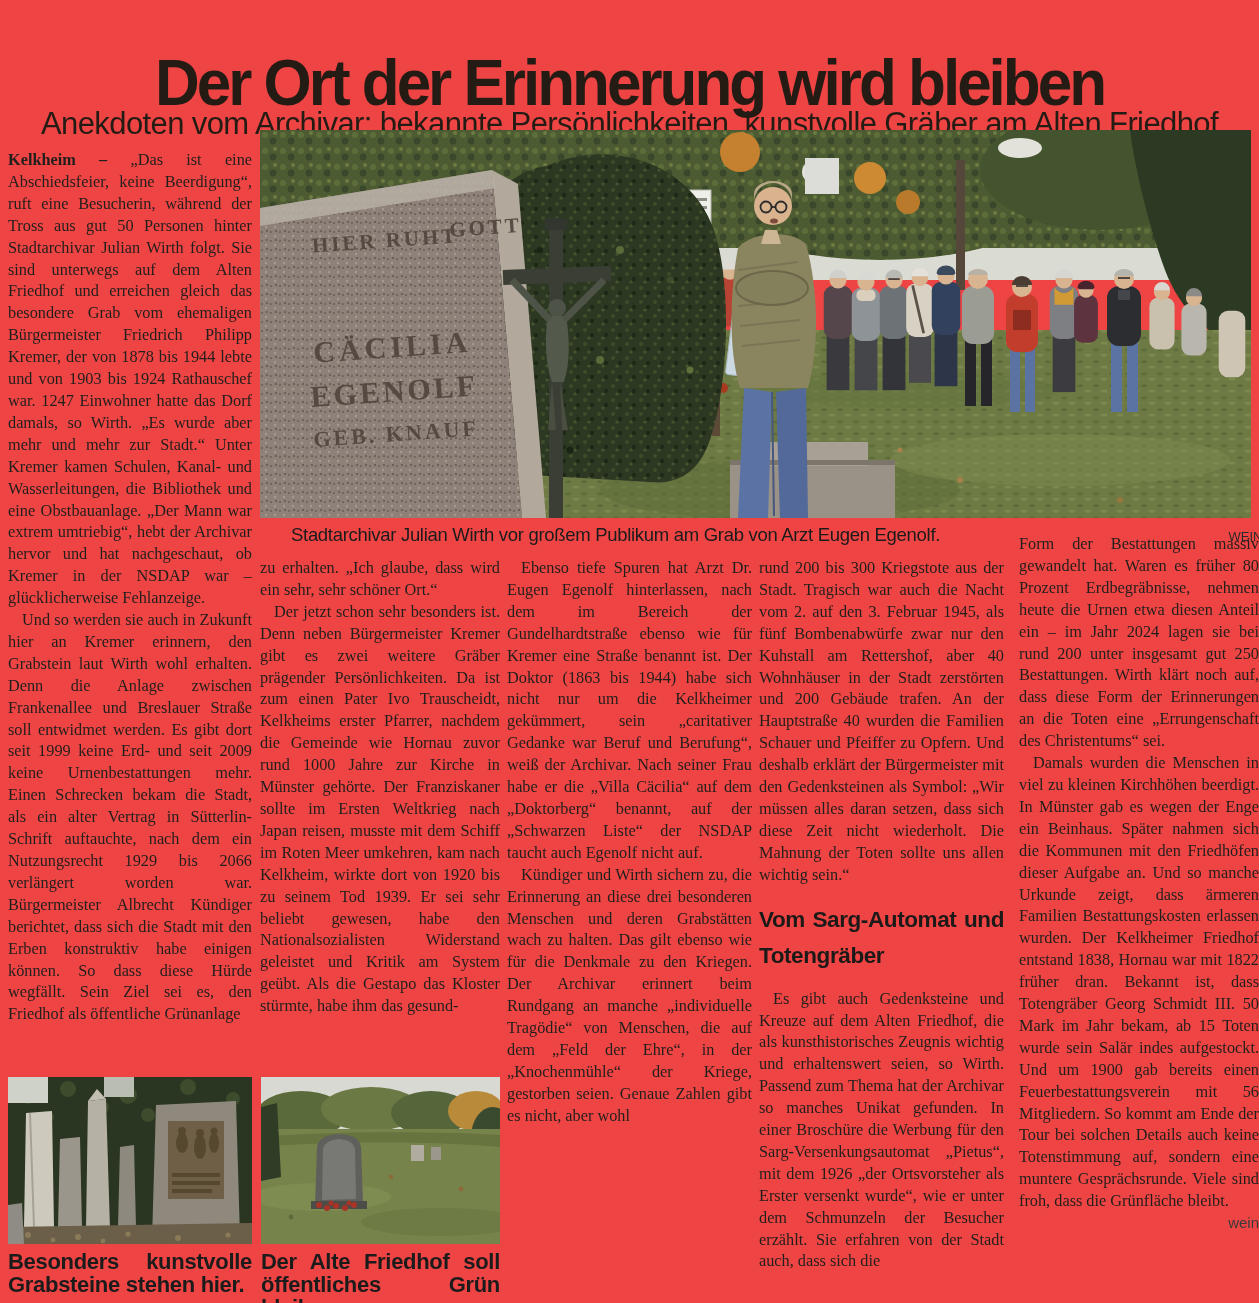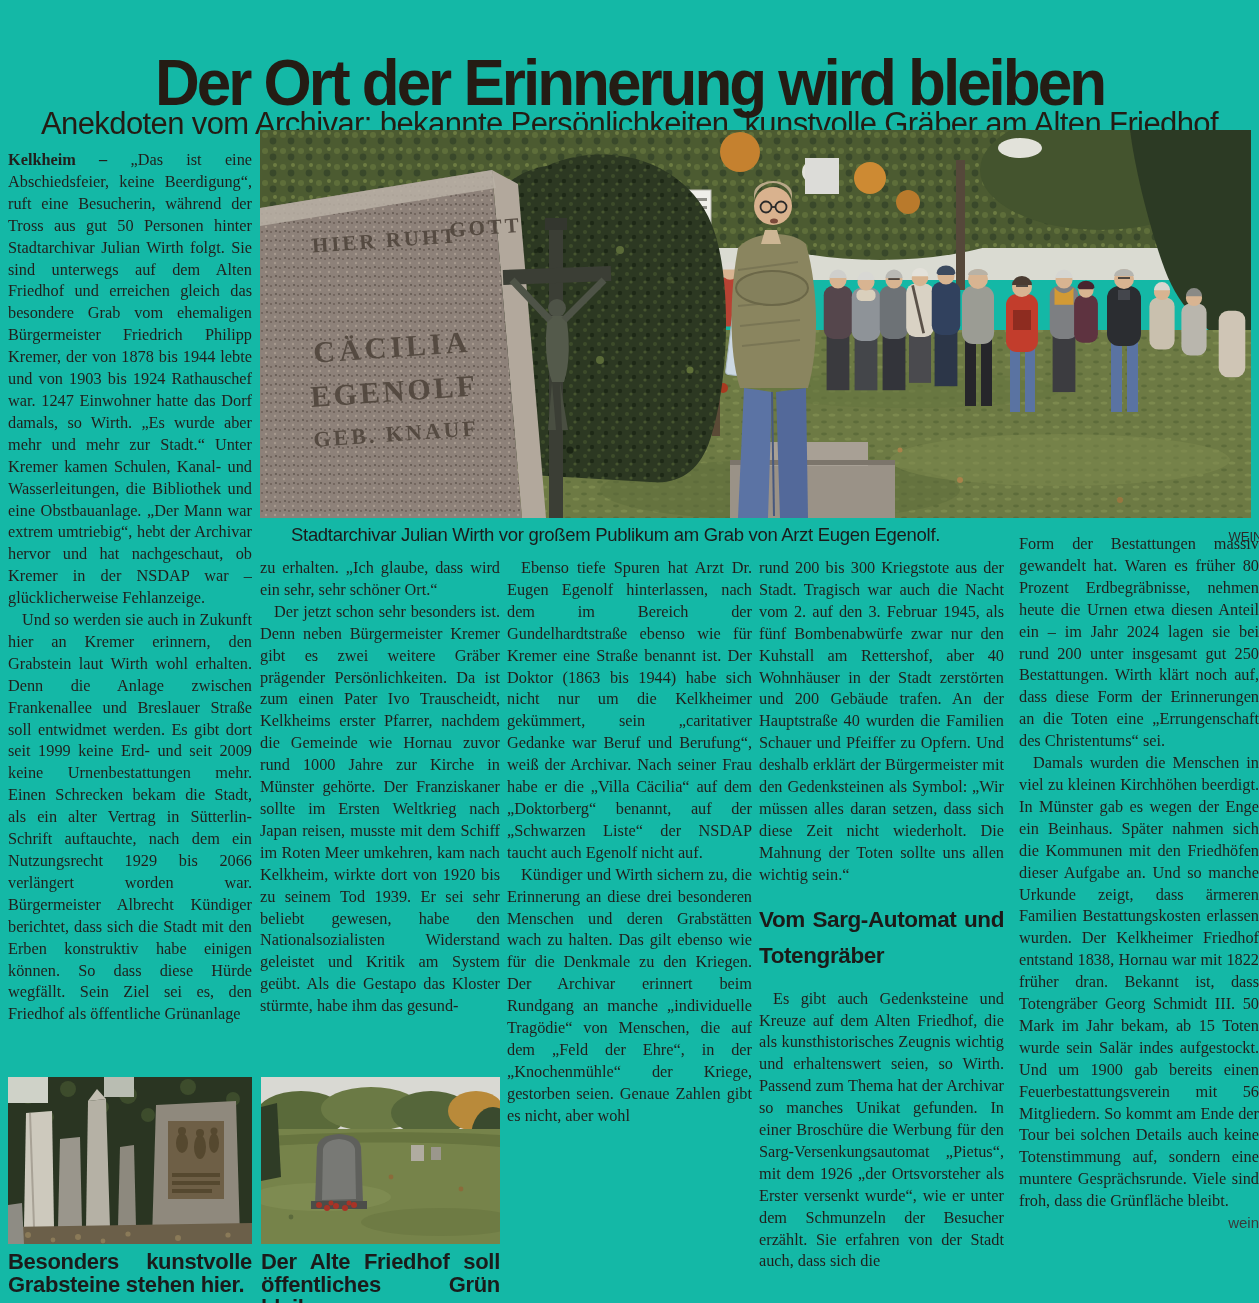--- a/index.html
+++ b/index.html
@@ -1,18 +1,18 @@
 <!DOCTYPE html>
 <html lang="de"><head>
 <meta charset="utf-8">
 <style>
   html,body{margin:0;padding:0;background:#e9e9e9;}
   .page{
     position:relative;width:1259px;height:1303px;margin:0 auto;
-    background:#14b8a6;overflow:hidden;
+    background:#ef4444;overflow:hidden;
     font-family:"Liberation Serif","DejaVu Serif",serif;color:#211f1c;
   }
   .abs{position:absolute;}
   
   .headline{
     left:0;top:6px;width:1259px;text-align:center;
     font-family:"Liberation Sans","DejaVu Sans",sans-serif;
     font-weight:bold;font-size:62px;line-height:70px;letter-spacing:-3px;
     color:#241c14;transform:scaleY(1.04);
   }

